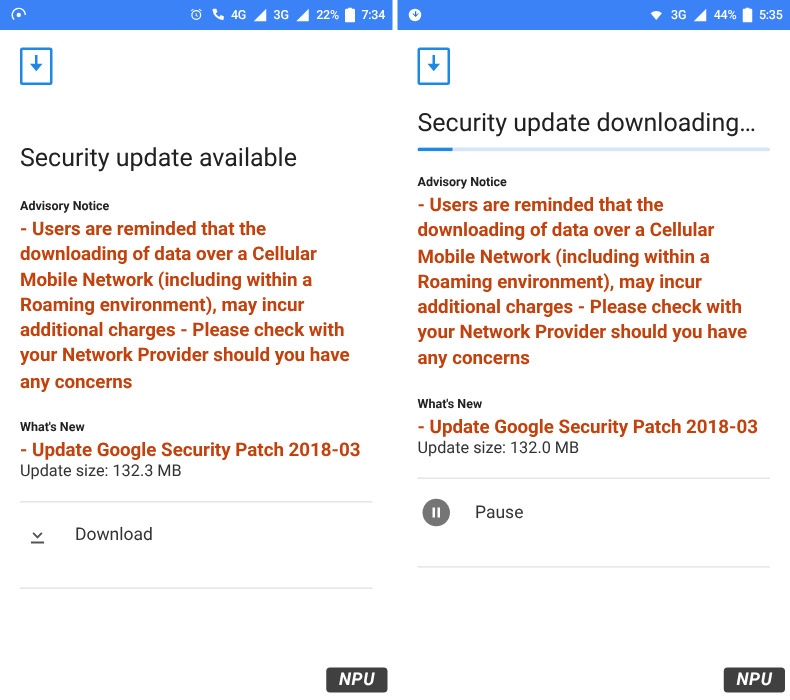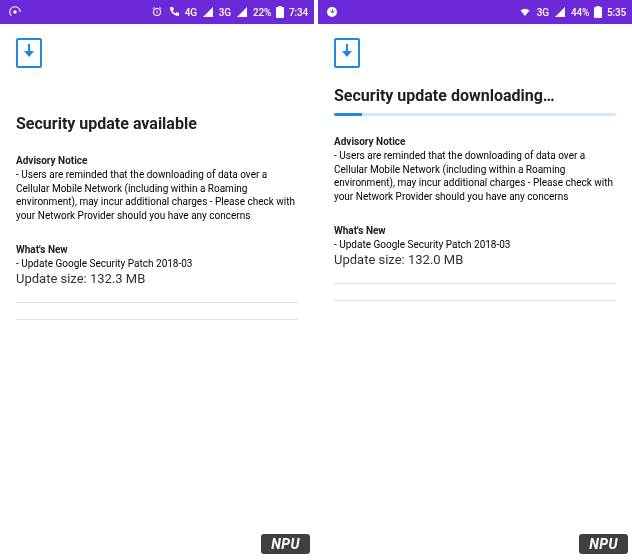--- a/index.html
+++ b/index.html
@@ -20,21 +20,21 @@
   }
   .phone {
     flex: 1;
     background: #fff;
     position: relative;
     display: flex;
     flex-direction: column;
   }
   .statusbar {
     height: 22px;
-    background: #6d28d9;
+    background: #3b82f6;
     color: #fff;
     display: flex;
     align-items: center;
     justify-content: flex-end;
     gap: 5px;
     padding: 12px 6px;
     font-size: 11px;
     font-weight: 500;
   }
   .statusbar .left { margin-right: auto; display:flex; align-items:center; gap:4px; padding-left:2px;}
@@ -64,22 +64,22 @@
     content: "";
     position: absolute;
     left: 50%; top: 11px;
     width: 0; height: 0;
     border-left: 5px solid transparent;
     border-right: 5px solid transparent;
     border-top: 6px solid #1e88e5;
     transform: translateX(-50%);
   }
   .title {
-    font-size: 16px;
-    font-weight: 700;
+    font-size: 20px;
+    font-weight: 400;
     color: #212121;
     margin-bottom: 4px;
   }
   .progress {
     height: 3px;
     background: #d6e6f7;
     border-radius: 2px;
     margin: 8px 0 20px 0;
     overflow: hidden;
   }
@@ -88,23 +88,24 @@
     width: 10%;
     background: #1e88e5;
   }
   .section-h {
     font-size: 10px;
     font-weight: 700;
     margin-top: 22px;
     margin-bottom: 2px;
   }
   .body {
-    font-size: 10px;
+    font-size: 15px;
     line-height: 1.35;
-    color: #000000;
+    color: #c2410c;
+    font-weight: bold;
   }
   .meta {
     font-size: 13px;
     color: #333;
   }
   .divider {
     height: 1px;
     background: #e0e0e0;
     margin: 16px 0 0 0;
   }
@@ -189,20 +190,28 @@
 
       <div class="section-h">Advisory Notice</div>
       <div class="body">- Users are reminded that the downloading of data over a Cellular Mobile Network (including within a Roaming environment), may incur additional charges - Please check with your Network Provider should you have any concerns</div>
 
       <div class="section-h">What's New</div>
       <div class="body">- Update Google Security Patch 2018-03</div>
 
       <div class="meta">Update size: 132.3 MB</div>
 
       <div class="divider"></div>
+      <div class="action">
+        <span class="icn">
+          <svg width="18" height="18" viewBox="0 0 24 24" fill="#555">
+              <path d="M12 3v10l4-4 1.4 1.4L12 16 6.6 10.4 8 9l4 4V3h0zM5 19h14v2H5z"></path>
+            </svg>
+        </span>
+        <span>Download</span>
+      </div>
       <div class="divider"></div>
     </div>
     <div class="npu">NPU</div>
   </div>
 
   <div class="phone">
     <div class="statusbar">
       <span class="left">
         <svg width="12" height="12" viewBox="0 0 24 24">
             <circle cx="12" cy="12" r="10"></circle>
@@ -233,18 +242,25 @@
 
       <div class="section-h" style="margin-top:6px">Advisory Notice</div>
       <div class="body">- Users are reminded that the downloading of data over a Cellular Mobile Network (including within a Roaming environment), may incur additional charges - Please check with your Network Provider should you have any concerns</div>
 
       <div class="section-h">What's New</div>
       <div class="body">- Update Google Security Patch 2018-03</div>
 
       <div class="meta">Update size: 132.0 MB</div>
 
       <div class="divider"></div>
+      <div class="action">
+        <span class="pause-btn">
+            <span></span>
+            <span></span>
+          </span>
+        <span>Pause</span>
+      </div>
       <div class="divider"></div>
     </div>
     <div class="npu">NPU</div>
   </div>
 
 </div>
 
 </body></html>

